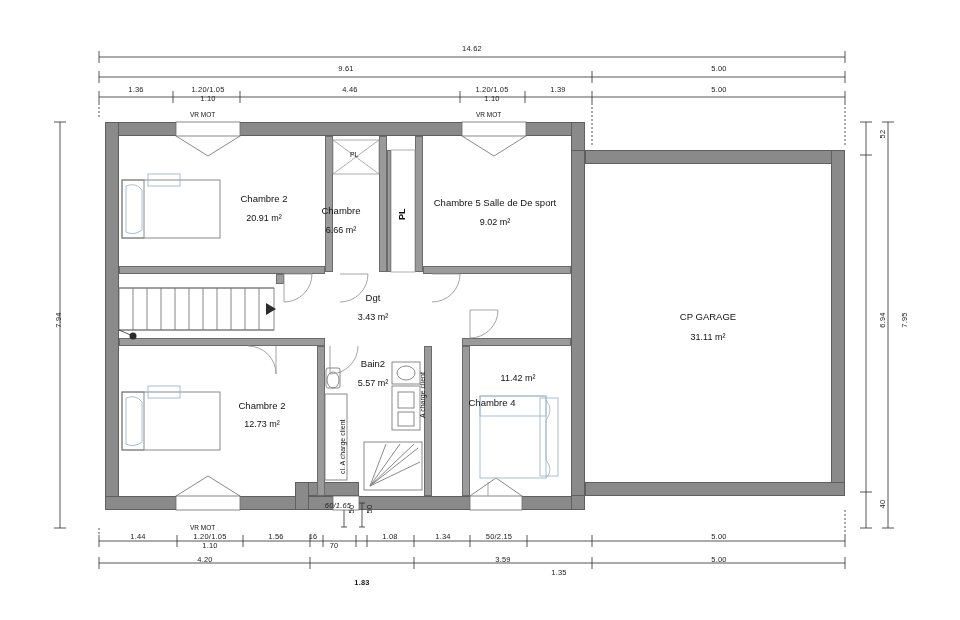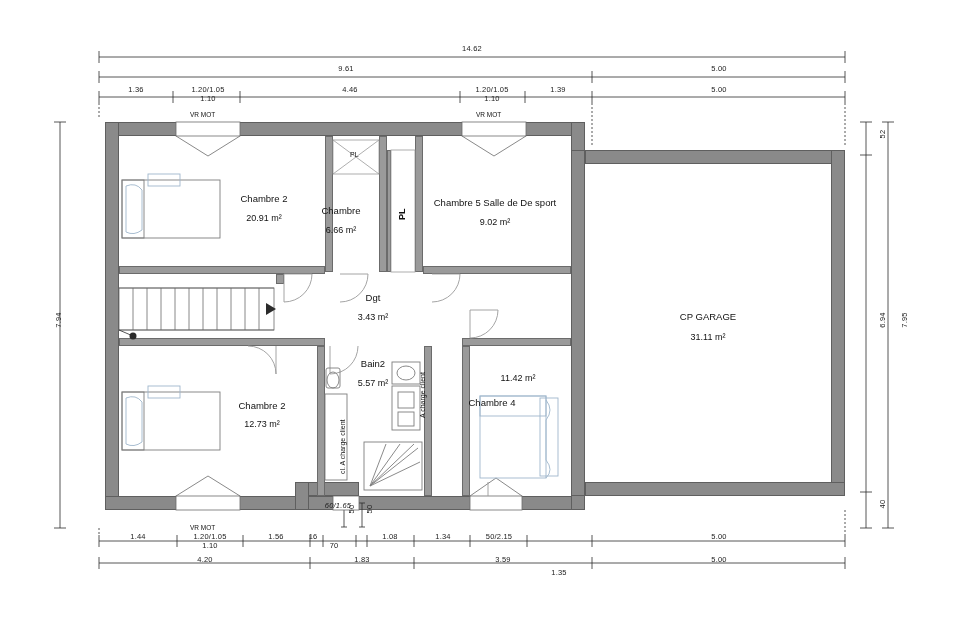--- a/index.html
+++ b/index.html
@@ -330,21 +330,21 @@
   <div class="dimtext" style="left:303px; top:532px; width:20px;">16</div>
   <div class="dimtext" style="left:316px; top:501px; width:44px;font-style:italic;">60/1.65</div>
   <div class="dimtext" style="left:322px; top:541px; width:24px;">70</div>
   <div class="dimtext" style="left:365px; top:532px; width:50px;">1.08</div>
   <div class="dimtext" style="left:418px; top:532px; width:50px;">1.34</div>
   <div class="dimtext" style="left:476px; top:532px; width:46px;">50/2.15</div>
   <div class="dimtext" style="left:534px; top:532px; width:50px;margin-top:36px;">1.35</div>
   <div class="dimtext" style="left:694px; top:532px; width:50px;">5.00</div>
 
   <div class="dimtext" style="left:180px; top:555px; width:50px;">4.20</div>
-  <div class="dimtext" style="left:337px; top:555px; width:50px;">1.83</div>
+  <div class="dimtext" style="left:337px; top:578px; width:50px;font-weight:bold;">1.83</div>
   <div class="dimtext" style="left:478px; top:555px; width:50px;">3.59</div>
   <div class="dimtext" style="left:694px; top:555px; width:50px;">5.00</div>
 
   <div class="dimtext vert" style="left:347px; top:523px; width:28px;">50</div>
   <div class="dimtext vert" style="left:365px; top:523px; width:28px;">50</div>
 
   <div class="room-name" style="left:205px; top:193px; width:118px;">Chambre 2</div>
   <div class="room-area" style="left:205px; top:213px; width:118px;">20.91 m²</div>
 
   <div class="room-name" style="left:303px; top:205px; width:76px;">Chambre</div>

